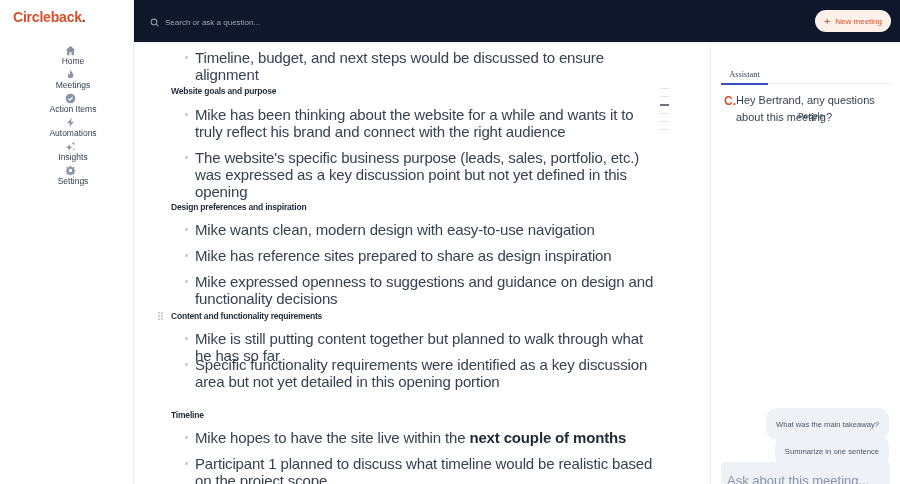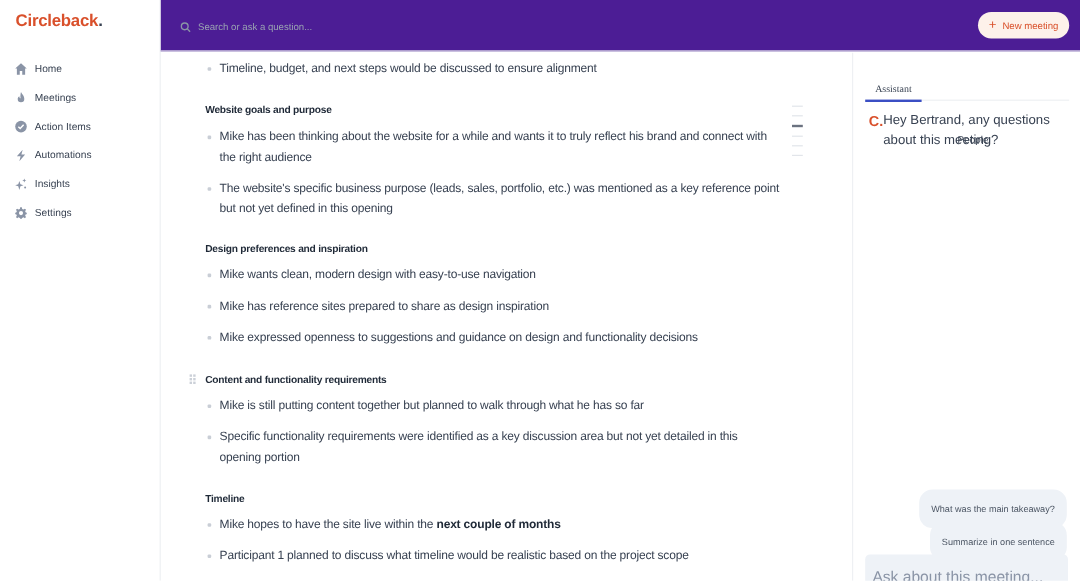--- a/index.html
+++ b/index.html
@@ -2,34 +2,34 @@
 <html><head>
 <meta charset="utf-8">
 <style>
   * { box-sizing: border-box; margin: 0; padding: 0; }
   html, body { width: 900px; height: 484px; overflow: hidden; background: #fff; font-family: "Liberation Sans", sans-serif; color: #374151; }
   .app { position: relative; width: 900px; height: 484px; }
   .sidebar { position: absolute; left: 0; top: 0; width: 134px; height: 484px; background: #fff; border-right: 1px solid #eef0f3; }
   .logo { position: absolute; left: 13px; top: 9px; font-size: 14px; font-weight: bold; color: #d9502b; letter-spacing: -0.2px; text-align: center; }
   .logo .dot { color: #374151; }
   .nav { position: absolute; left: 0; top: 45px; width: 134px; }
-  .nav-item { display: flex; align-items: center; height: 24px; padding-left: 12px; font-size: 8.5px; color: #374151; cursor: pointer; }
+  .nav-item { display: flex; align-items: center; height: 24px; padding-left: 12px; font-size: 8.5px; color: #374151; cursor: pointer; flex-direction: column; }
   .nav-item .ico { width: 11px; height: 11px; margin-right: 6px; display: inline-flex; align-items: center; justify-content: center; }
   .nav-item svg { width: 11px; height: 11px; fill: #8a94a6; }
-  .topbar { position: absolute; left: 134px; top: 0; width: 766px; height: 43px; border-bottom: 1px solid #eef0f3; background: #4c1d95; }
+  .topbar { position: absolute; left: 134px; top: 0; width: 766px; height: 43px; border-bottom: 1px solid #eef0f3; background: #0f172a; }
   .search { position: absolute; left: 16px; top: 13px; display: flex; align-items: center; width: 300px; height: 18px; }
   .search svg { width: 9px; height: 9px; stroke: #8a94a6; fill: none; stroke-width: 2; margin-right: 6px; }
   .search input { border: none; outline: none; font-size: 8px; color: #9aa3b2; background: transparent; width: 260px; font-family: "Liberation Sans", sans-serif; }
   .search input::placeholder { color: #9aa3b2; }
   .new-btn { position: absolute; right: 9px; top: 10px; height: 22px; padding: 0 9px; border-radius: 11px; background: #fdf1ea; color: #d9502b; font-size: 8px; display: flex; align-items: center; border: none; cursor: pointer; font-family: "Liberation Sans", sans-serif; }
   .new-btn .plus { font-size: 11px; margin-right: 5px; line-height: 1; }
   .main { position: absolute; left: 134px; top: 44px; width: 576px; height: 440px; overflow: hidden; }
   .content { position: absolute; left: 37px; top: 0; width: 480px; }
   .section-title { font-size: 8.5px; font-weight: bold; color: #1f2937; letter-spacing: -0.2px; position: absolute; left: 0; }
-  .bullet { position: absolute; left: 0; width: 480px; font-size: 10px; line-height: 17px; color: #374151; padding-left: 12px; letter-spacing: -0.15px; }
+  .bullet { position: absolute; left: 12px; width: 480px; font-size: 15px; line-height: 17px; color: #374151; padding-left: 12px; letter-spacing: -0.15px; }
   .bullet::before { content: ""; position: absolute; left: 2px; top: 7px; width: 3px; height: 3px; background: #c9ced6; border-radius: 1px; }
   .bullet b { color: #1f2937; }
   .drag { position: absolute; left: 24px; top: 268px; width: 6px; height: 9px; }
   .drag i { position: absolute; width: 1.5px; height: 1.5px; background: #cbd0d8; }
   .minimap { position: absolute; left: 526px; top: 44px; width: 12px; }
   .minimap div { height: 1px; background: #e2e5ea; margin-bottom: 7px; width: 9px; }
   .minimap div.active { background: #6b7280; height: 1.5px; }
   .panel { position: absolute; left: 710px; top: 44px; width: 190px; height: 440px; border-left: 1px solid #eef0f3; background: #fff; }
   .tabs { position: absolute; left: 10px; top: 20px; width: 170px; height: 20px; border-bottom: 1px solid #eef0f3; display: flex; }
   .tab { font-size: 8.3px; color: #374151; height: 20px; display: flex; align-items: center; cursor: pointer; position: relative; }
@@ -118,21 +118,21 @@
       <span>New meeting</span>
     </button>
   </header>
 
   <main class="main">
     <div class="content">
       <div class="bullet" style="top:5px">Timeline, budget, and next steps would be discussed to ensure alignment</div>
 
       <div class="section-title" style="top:42px">Website goals and purpose</div>
       <div class="bullet" style="top:62px">Mike has been thinking about the website for a while and wants it to truly reflect his brand and connect with the right audience</div>
-      <div class="bullet" style="top:105px">The website's specific business purpose (leads, sales, portfolio, etc.) was mentioned as a key reference point but not yet defined in this opening</div>
+      <div class="bullet" style="top:105px">The website's specific business purpose (leads, sales, portfolio, etc.) was expressed as a key discussion point but not yet defined in this opening</div>
 
       <div class="section-title" style="top:158px">Design preferences and inspiration</div>
       <div class="bullet" style="top:177px">Mike wants clean, modern design with easy-to-use navigation</div>
       <div class="bullet" style="top:203px">Mike has reference sites prepared to share as design inspiration</div>
       <div class="bullet" style="top:229px">Mike expressed openness to suggestions and guidance on design and functionality decisions</div>
 
       <div class="section-title" style="top:267px">Content and functionality requirements</div>
       <div class="bullet" style="top:286px">Mike is still putting content together but planned to walk through what he has so far</div>
       <div class="bullet" style="top:312px">Specific functionality requirements were identified as a key discussion area but not yet detailed in this opening portion</div>
 

